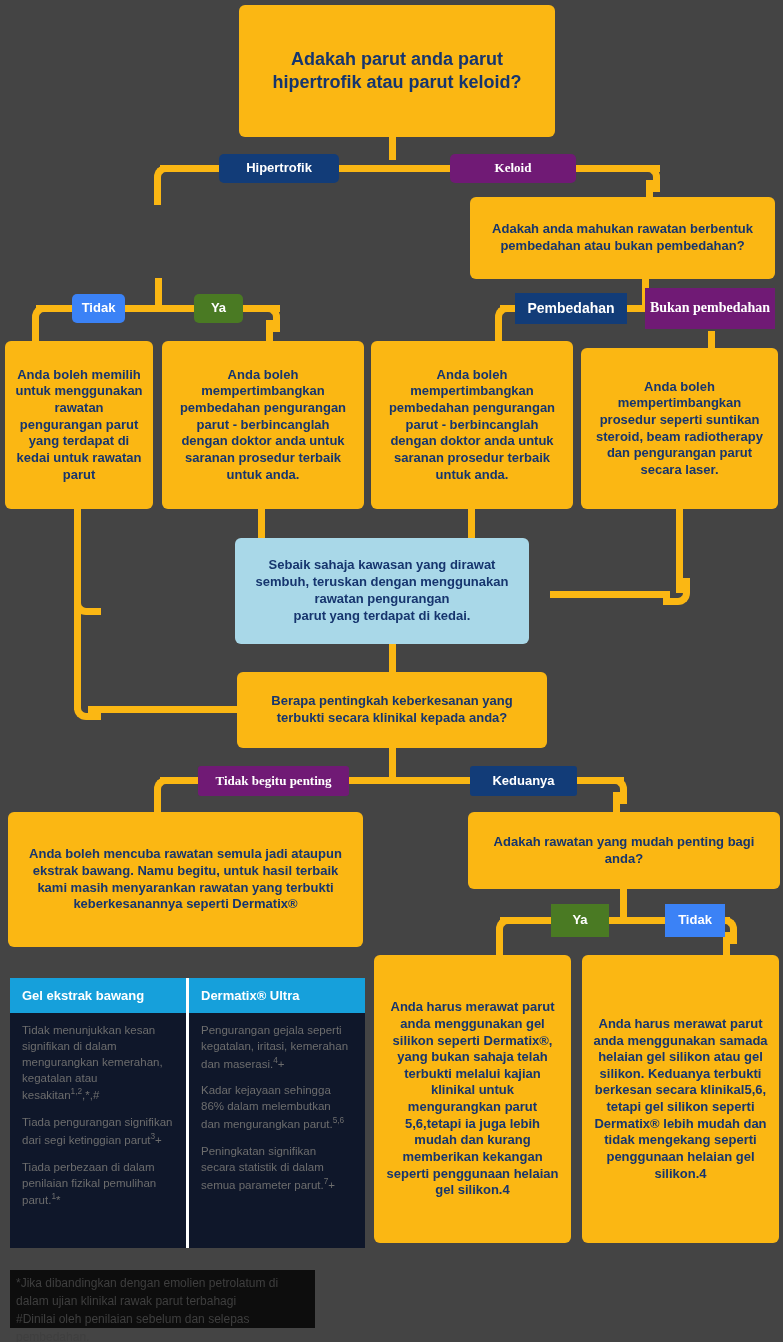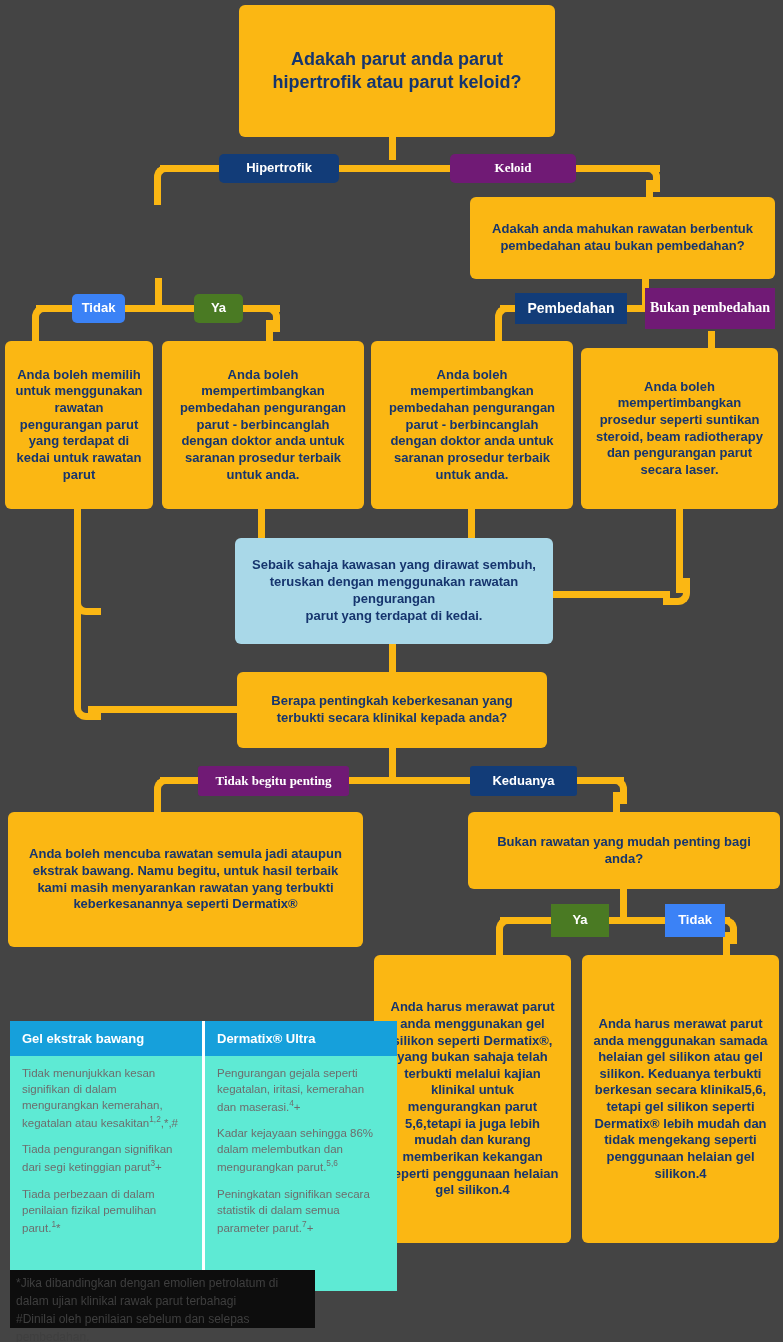--- a/index.html
+++ b/index.html
@@ -30,22 +30,22 @@
 
   .pill{position:absolute;z-index:5;box-sizing:border-box;color:#ffffff;
         font-weight:bold;display:flex;align-items:center;justify-content:center;
         text-align:center;border-radius:5px;line-height:1.15;}
   .navy{background:#123C78;}
   .cyan{background:#701a75;font-family:Liberation Serif, serif;}
   .red{background:#3b82f6;}
   .green{background:#4A7A23;}
 
   
-  #cmp-table{position:absolute;z-index:4;left:10px;top:978px;width:387px;height:270px;
-      background:#5eead4;display:flex;box-sizing:border-box;margin-top:43px;}
+  #cmp-table{position:absolute;z-index:4;left:10px;top:978px;width:355px;height:270px;
+      background:#0f172a;display:flex;box-sizing:border-box;}
   .tcol{flex:1;display:flex;flex-direction:column;box-sizing:border-box;}
   .tcol + .tcol{border-left:3px solid #ffffff;}
   .thead{background:#16A0DB;color:#fff;font-weight:bold;font-size:13px;
          padding:10px 12px;box-sizing:border-box;}
   .tbody{padding:10px 12px 12px 12px;color:#6D6D6D;font-size:11.5px;line-height:1.38;
          box-sizing:border-box;flex:1;}
   .tbody p{margin:0 0 11px 0;}
   sup{font-size:72%;}
 
   
@@ -157,42 +157,42 @@
   <div class="box orange t13" style="left:162px;top:341px;width:202px;height:168px;">
     <span>Anda boleh mempertimbangkan pembedahan pengurangan parut - berbincanglah dengan doktor anda untuk saranan prosedur terbaik untuk anda.</span>
   </div>
   <div class="box orange t13" style="left:371px;top:341px;width:202px;height:168px;">
     <span>Anda boleh mempertimbangkan pembedahan pengurangan parut - berbincanglah dengan doktor anda untuk saranan prosedur terbaik untuk anda.</span>
   </div>
   <div class="box orange t13" style="left:581px;top:348px;width:197px;height:161px;">
     <span>Anda boleh mempertimbangkan prosedur seperti suntikan steroid, beam radiotherapy dan pengurangan parut secara laser.</span>
   </div>
 
-  <div class="box lightblue t13" style="left:235px;top:538px;width:318px;height:106px;white-space:pre-line;">
+  <div class="box lightblue t13" style="left:235px;top:538px;width:294px;height:106px;white-space:pre-line;">
     <span>Sebaik sahaja kawasan yang dirawat sembuh, teruskan dengan menggunakan rawatan pengurangan
 parut yang terdapat di kedai.</span>
   </div>
 
   <div class="box orange t13" style="left:237px;top:672px;width:310px;height:76px;">
     <span>Berapa pentingkah keberkesanan yang terbukti secara klinikal kepada anda?</span>
   </div>
 
   <div class="pill cyan t13" style="left:198px;top:766px;width:151px;height:30px;border-radius:3px;">
     <span>Tidak begitu penting</span>
   </div>
   <div class="pill navy t13" style="left:470px;top:766px;width:107px;height:30px;border-radius:3px;">
     <span>Keduanya</span>
   </div>
 
   <div class="box orange t13" style="left:8px;top:812px;width:355px;height:135px;">
     <span>Anda boleh mencuba rawatan semula jadi ataupun ekstrak bawang. Namu begitu, untuk hasil terbaik kami masih menyarankan rawatan yang terbukti keberkesanannya seperti Dermatix®</span>
   </div>
 
   <div class="box orange t13" style="left:468px;top:812px;width:312px;height:77px;">
-    <span>Bukan rawatan yang mudah penting bagi anda?</span>
+    <span>Adakah rawatan yang mudah penting bagi anda?</span>
   </div>
 
   <div class="pill green t13" style="left:551px;top:904px;width:58px;height:33px;border-radius:0;">
     <span>Ya</span>
   </div>
   <div class="pill red t13" style="left:665px;top:904px;width:60px;height:33px;border-radius:0;">
     <span>Tidak</span>
   </div>
 
   <div class="box orange t13" style="left:374px;top:955px;width:197px;height:288px;">

